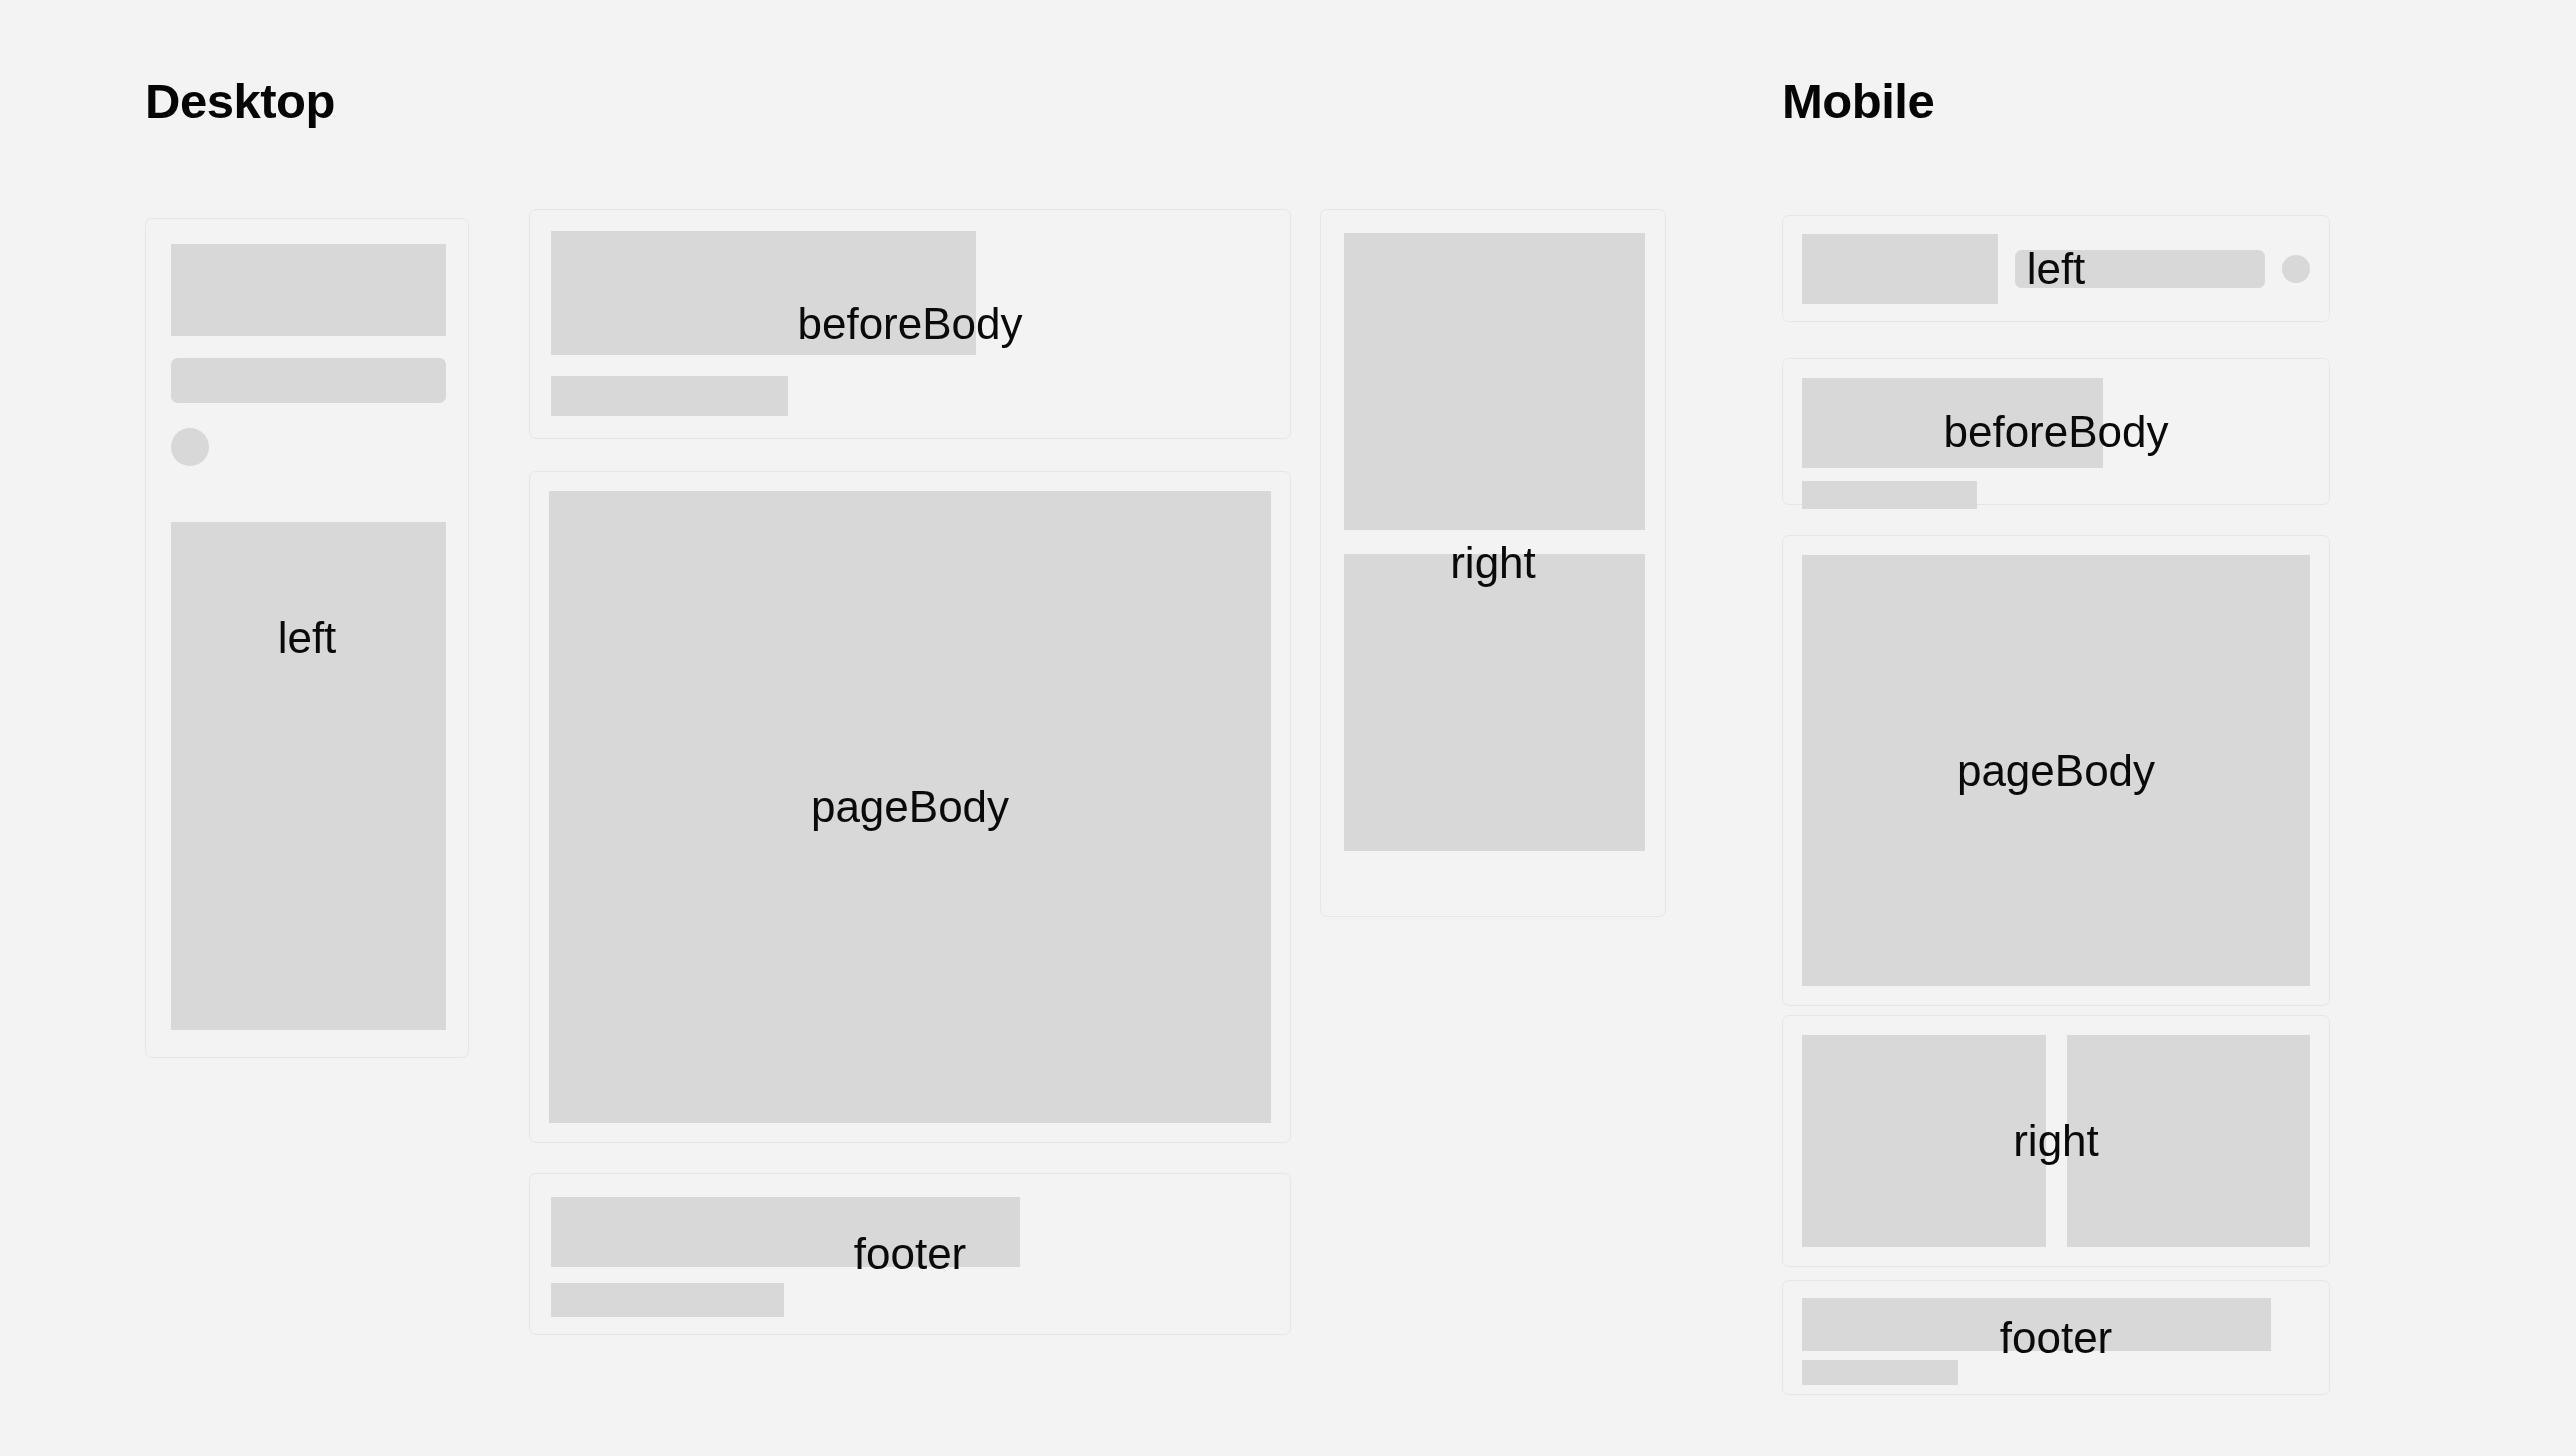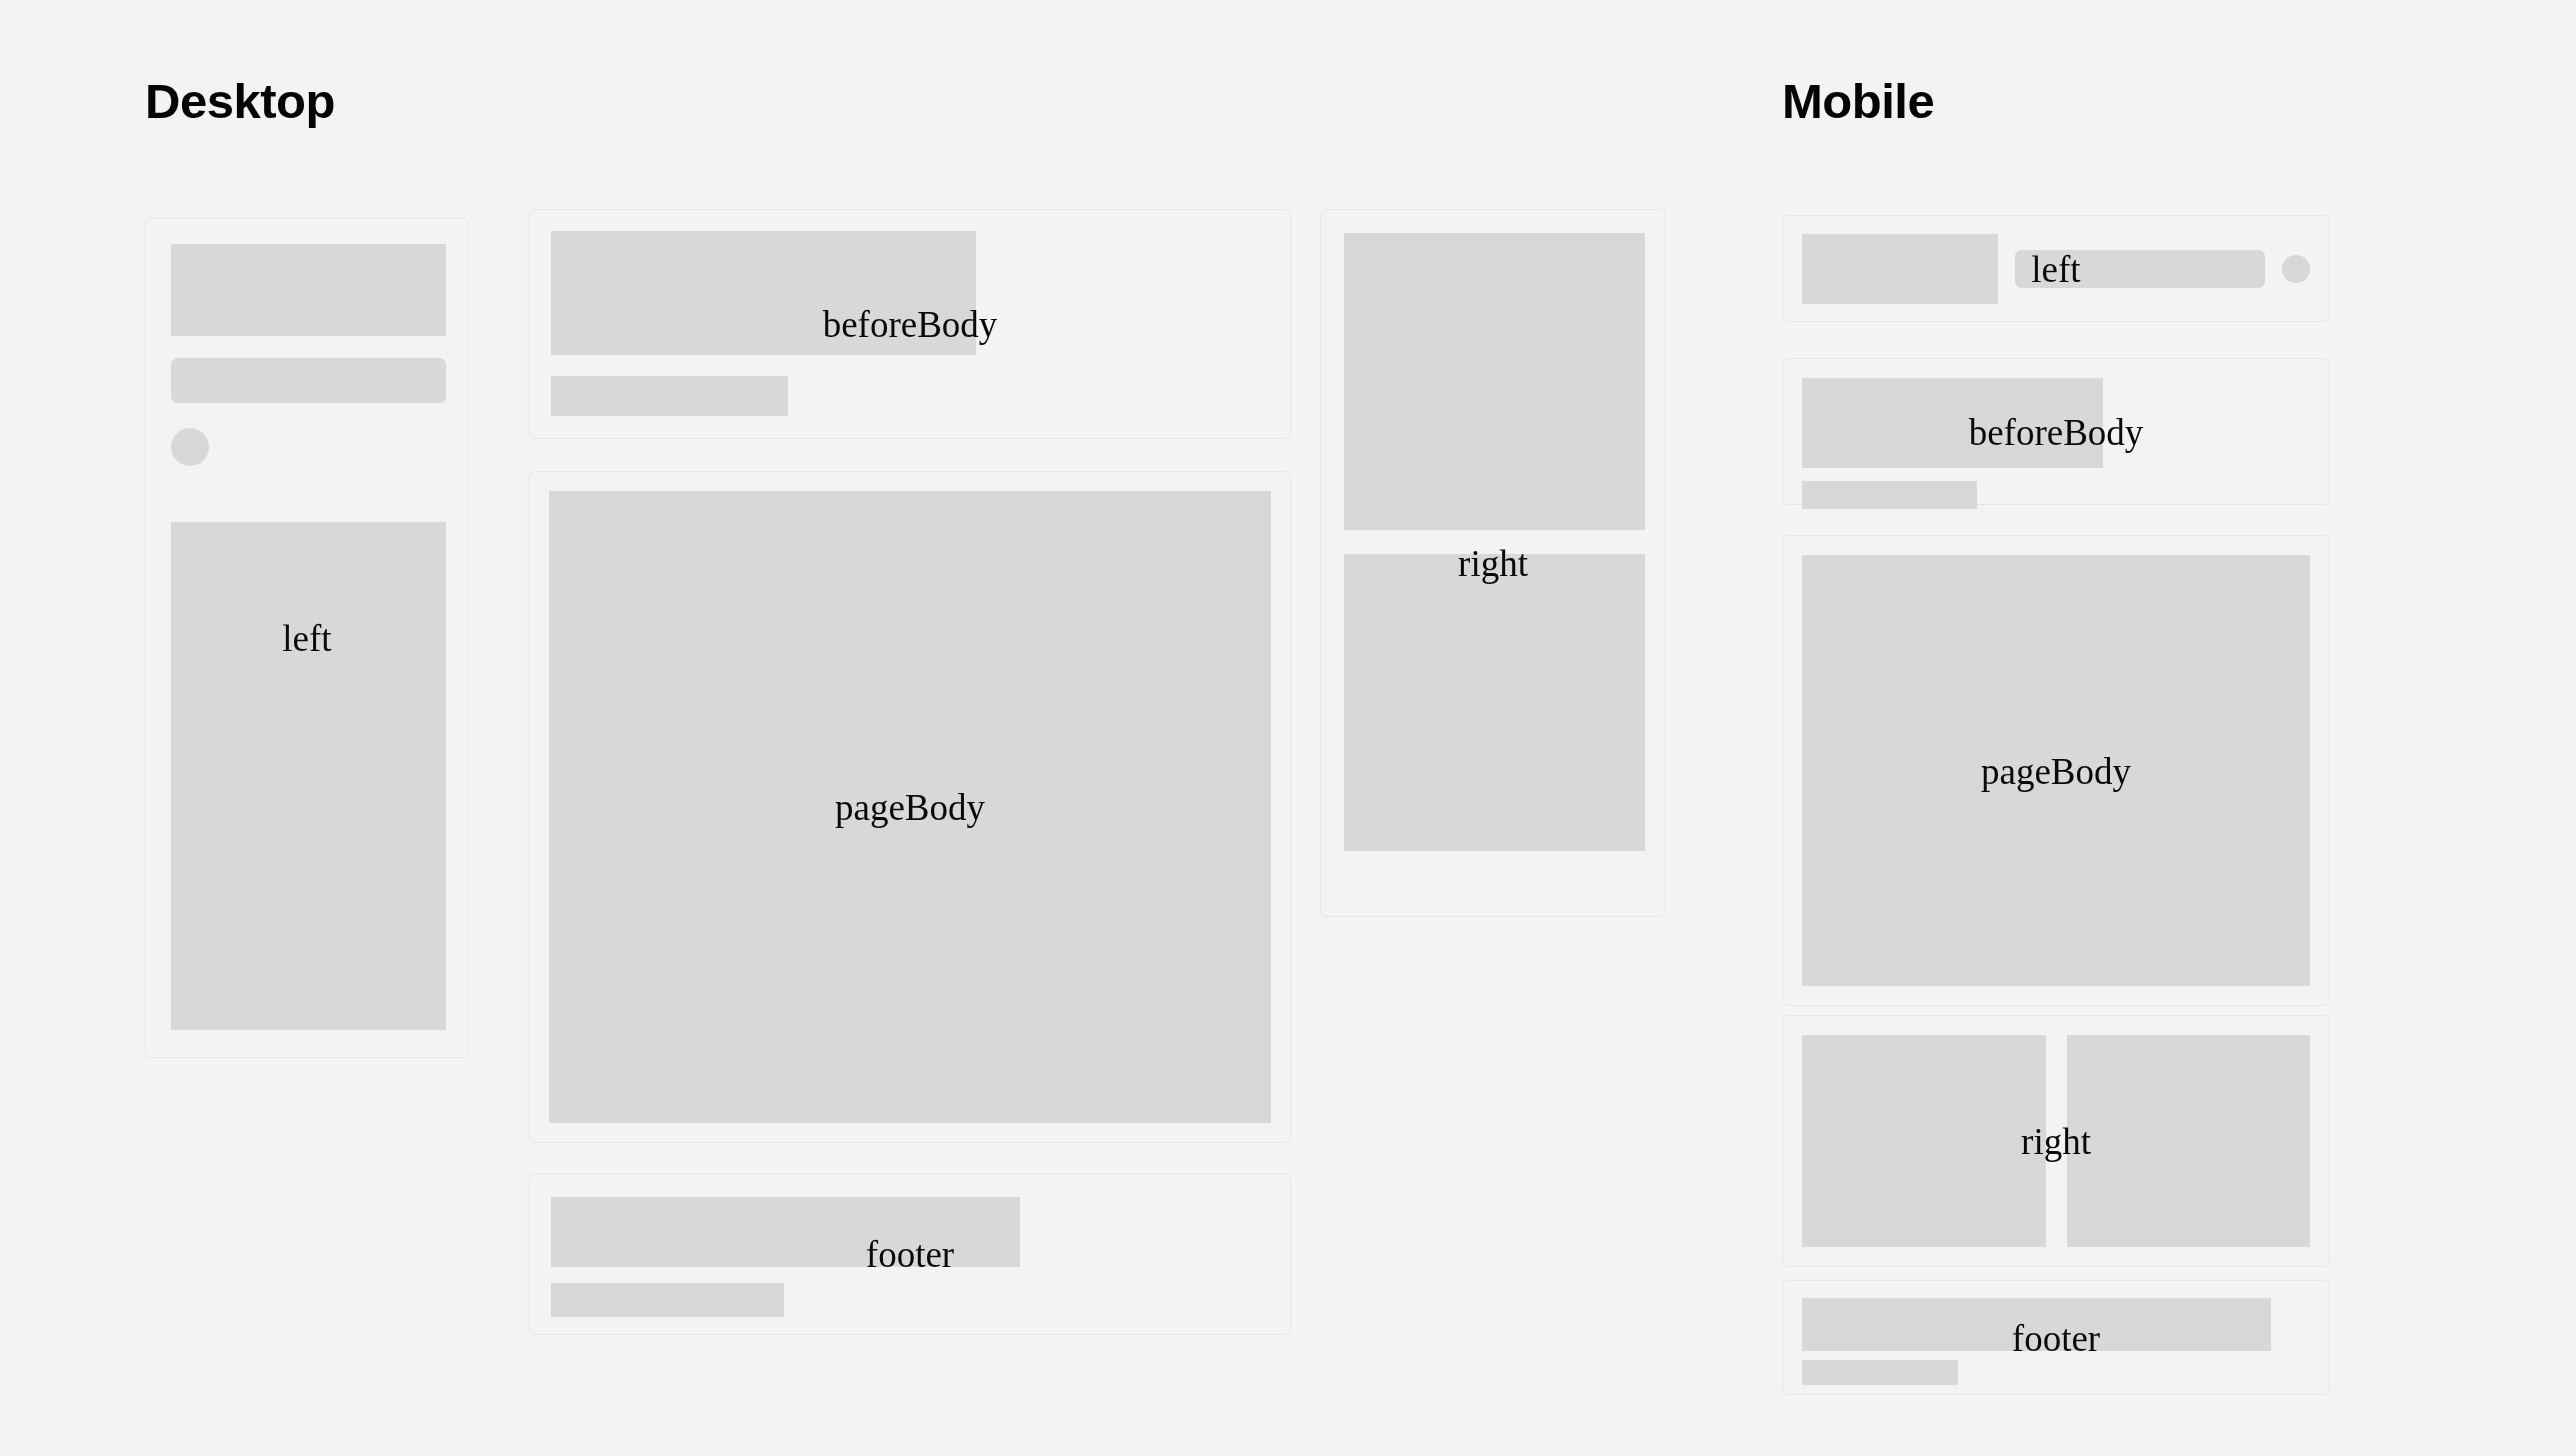--- a/index.html
+++ b/index.html
@@ -46,22 +46,22 @@
   .blk {
     background: #d8d8d8;
     border-radius: 0;
   }
   .blk.rounded { border-radius: 6.6px; }
   .blk.circle  { border-radius: 50%; }
 
   
   .slot-label {
     position: absolute;
-    font-family: Liberation Serif, serif;
-    font-size: 37px;
+    font-family: Liberation Sans, sans-serif;
+    font-size: 44px;
     line-height: 1;
     color: #0a0a0a;
     white-space: nowrap;
     pointer-events: none;
     z-index: 5;
     transform: translate(-50%, -50%);
   }
 
   
   #desktop-left-panel {

